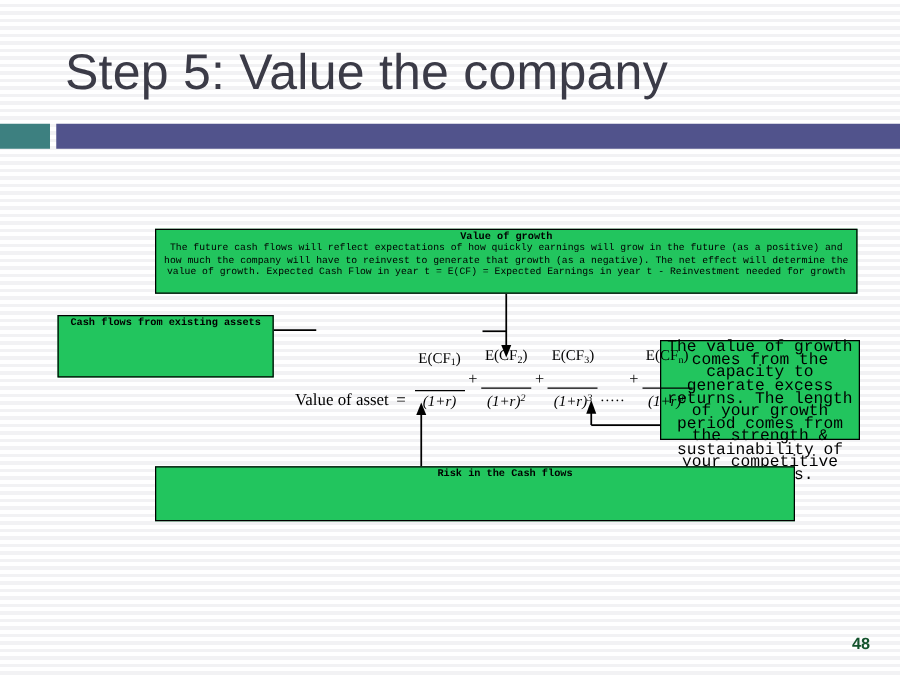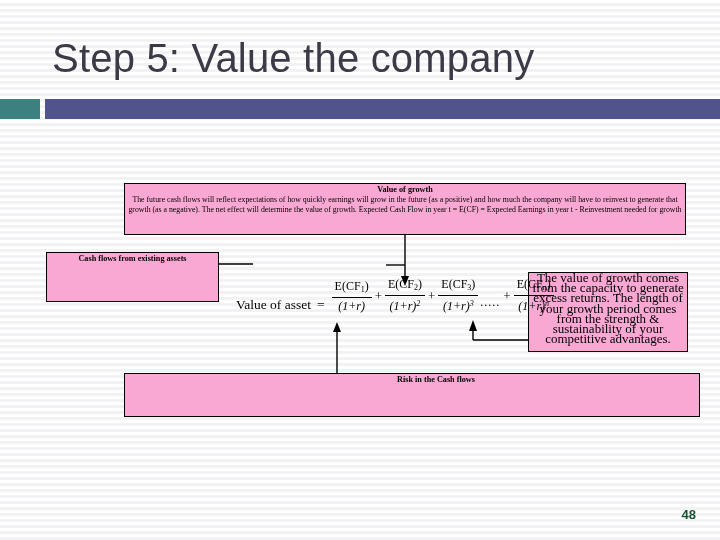--- a/index.html
+++ b/index.html
@@ -35,26 +35,26 @@
   #accent-bar{
     position:absolute;left:45px;top:99px;width:675px;height:20px;
     background:#51538c;
   }
 
   
   #diagram{position:absolute;left:0;top:150px;width:720px;height:300px;}
 
   .dbox{
     position:absolute;
-    background:#f9a8d4;
+    background:#22c55e;
     border:1.3px solid #000000;
     box-sizing:border-box;
     text-align:center;
     color:#000000;
-    font-family:Liberation Serif, serif;
+    font-family:Liberation Mono, monospace;
   }
   .dbox .hd{
     font-weight:bold;
     font-size:8.2px;
     line-height:10px;
     display:block;
     margin-top:1px;
   }
   .dbox .bd{
     font-size:8px;
@@ -65,21 +65,21 @@
 
   #box-growth{ left:124px; top:33px; width:562px; height:52px; }
   #box-growth .bd{ font-size:7.8px; line-height:9.6px; }
 
   #box-existing{ left:46px; top:102px; width:173px; height:50px; }
   #box-existing .bd{ font-size:7.9px; line-height:10.2px; }
 
   #box-steady{ left:528px; top:122px; width:160px; height:80px; }
   #box-steady .bd{ font-size:13px; line-height:10.2px; }
 
-  #box-risk{ left:124px; top:223px; width:576px; height:44px;padding-left:48px; }
+  #box-risk{ left:124px; top:223px; width:512px; height:44px;padding-left:48px; }
   #box-risk .bd{ font-size:7.8px; line-height:9.6px; }
 
   
   #connectors{position:absolute;left:0;top:0;width:720px;height:300px;}
 
   
   #formula{
     position:absolute;left:236px;top:128px;
     font-family:"Liberation Serif", serif;
     color:#000000;
@@ -87,21 +87,21 @@
     display:flex;align-items:flex-end;
     font-size:13px;
   }
   #formula .lhs{ font-size:13.5px; margin-right:6px; }
   #formula .eq{ font-size:13.5px; margin:0 6px 0 0; }
   .frac{
     display:inline-flex;flex-direction:column;align-items:center;
     vertical-align:middle;margin:0 1px;
   }
   .frac .num{
-    font-size:12px;line-height:13px;padding:0 3px 1px 3px;
+    font-size:12px;line-height:13px;padding:0 3px 16px 3px;
     border-bottom:1.1px solid #000;
   }
   .frac .den{ font-size:12px;line-height:14px;padding-top:1px;font-style:italic; }
   .op{ font-size:13px;margin:0 2px;align-self:center; }
   .dots{ font-size:12px;margin:0 1px;align-self:flex-end;padding-bottom:3px; letter-spacing:1px;}
   sub{font-size:8px;vertical-align:-2px;}
   sup{font-size:8px;vertical-align:4px;}
 
   
   #page-number{

